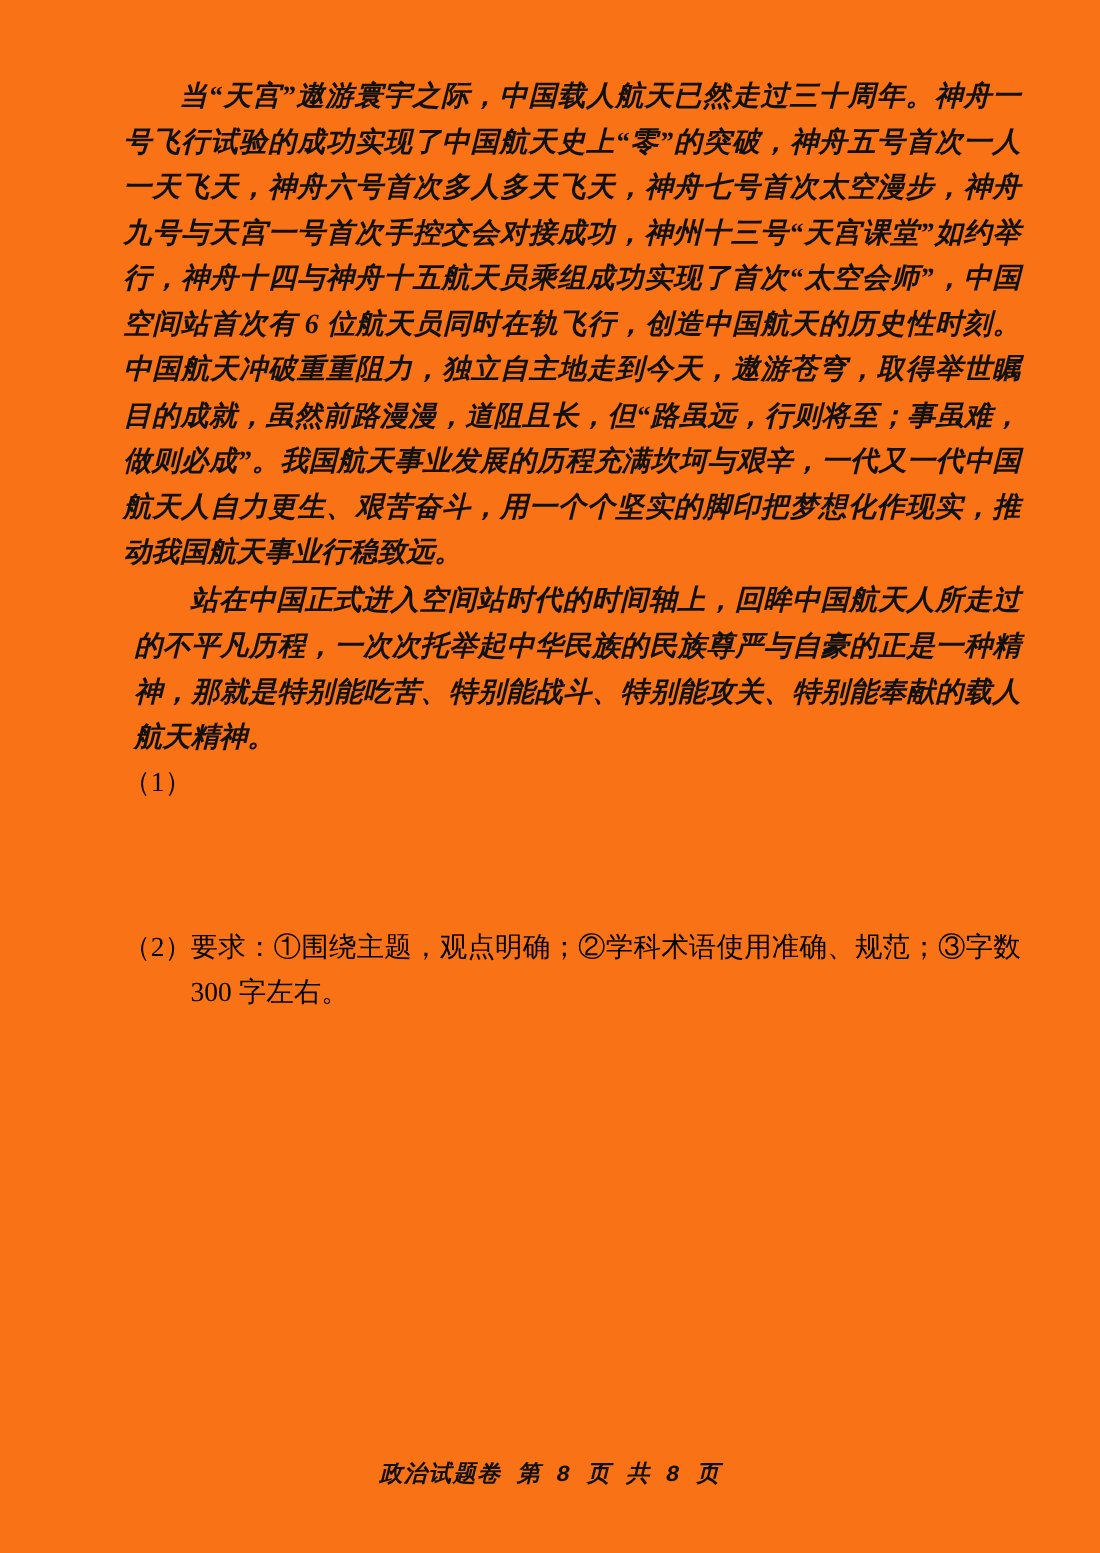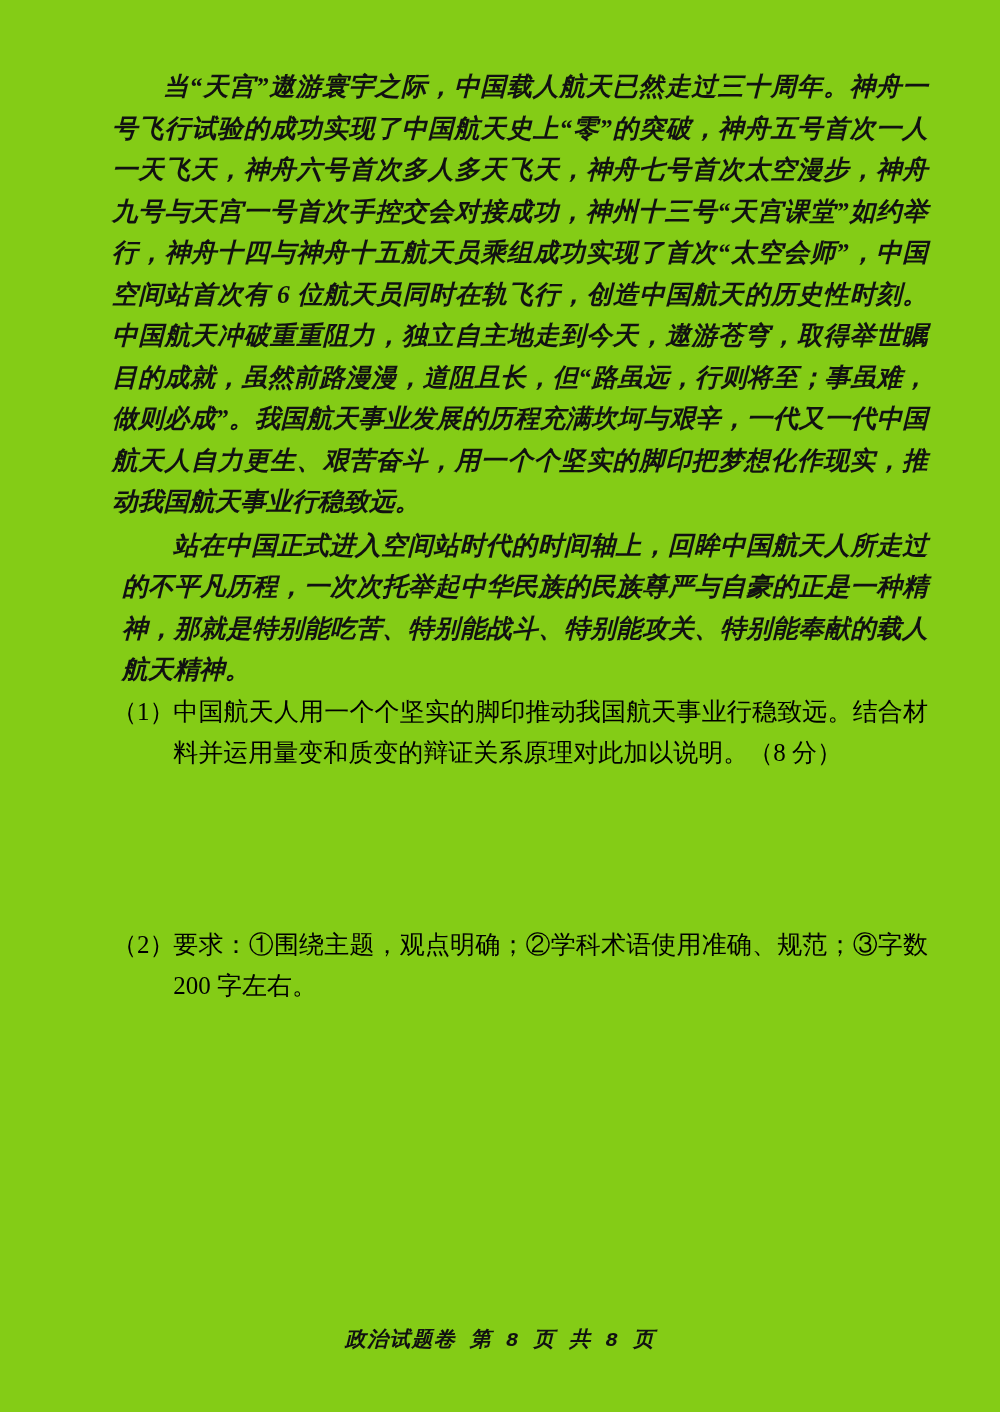--- a/index.html
+++ b/index.html
@@ -15,21 +15,21 @@
     overflow: hidden;
     font-family: "Liberation Serif", "DejaVu Serif", serif;
     color: #000000;
     -webkit-font-smoothing: antialiased;
   }
 
   
   .page {
     position: absolute;
     inset: 0;
-    background: #84cc16;
+    background: #f97316;
   }
 
   .content {
     position: absolute;
     left: 112px;
     top: 66px;
     width: 816px;
   }
 
   
@@ -113,28 +113,27 @@
 
   <div class="content">
 
     <div class="material">
       <p>当“天宫”遨游寰宇之际，中国载人航天已然走过三十周年。神舟一号飞行试验的成功实现了中国航天史上“零”的突破，神舟五号首次一人一天飞天，神舟六号首次多人多天飞天，神舟七号首次太空漫步，神舟九号与天宫一号首次手控交会对接成功，神州十三号“天宫课堂”如约举行，神舟十四与神舟十五航天员乘组成功实现了首次“太空会师”，中国空间站首次有 6 位航天员同时在轨飞行，创造中国航天的历史性时刻。中国航天冲破重重阻力，独立自主地走到今天，遨游苍穹，取得举世瞩目的成就，虽然前路漫漫，道阻且长，但“路虽远，行则将至；事虽难，做则必成”。我国航天事业发展的历程充满坎坷与艰辛，一代又一代中国航天人自力更生、艰苦奋斗，用一个个坚实的脚印把梦想化作现实，推动我国航天事业行稳致远。</p>
       <p>站在中国正式进入空间站时代的时间轴上，回眸中国航天人所走过的不平凡历程，一次次托举起中华民族的民族尊严与自豪的正是一种精神，那就是特别能吃苦、特别能战斗、特别能攻关、特别能奉献的载人航天精神。</p>
     </div>
 
     <div class="question q-block">
       <span class="q-marker">（1）</span>
-      <span>中国航天人用一个个坚实的脚印推动我国航天事业行稳致远。结合材料并运用量变和质变的辩证关系原理对此加以说明。（8 分）</span>
     </div>
 
     <div class="answer-space"></div>
 
     <div class="question q-block">
       <span class="q-marker">（2）</span>
-      <span class="q-requirements q-sub">要求：①围绕主题，观点明确；②学科术语使用准确、规范；③字数 200 字左右。</span>
+      <span class="q-requirements q-sub">要求：①围绕主题，观点明确；②学科术语使用准确、规范；③字数 300 字左右。</span>
     </div>
 
     <div class="answer-space-2"></div>
 
   </div>
 
   <div class="footer">政治试题卷  第 8 页  共 8 页</div>
 
 </div>
 

